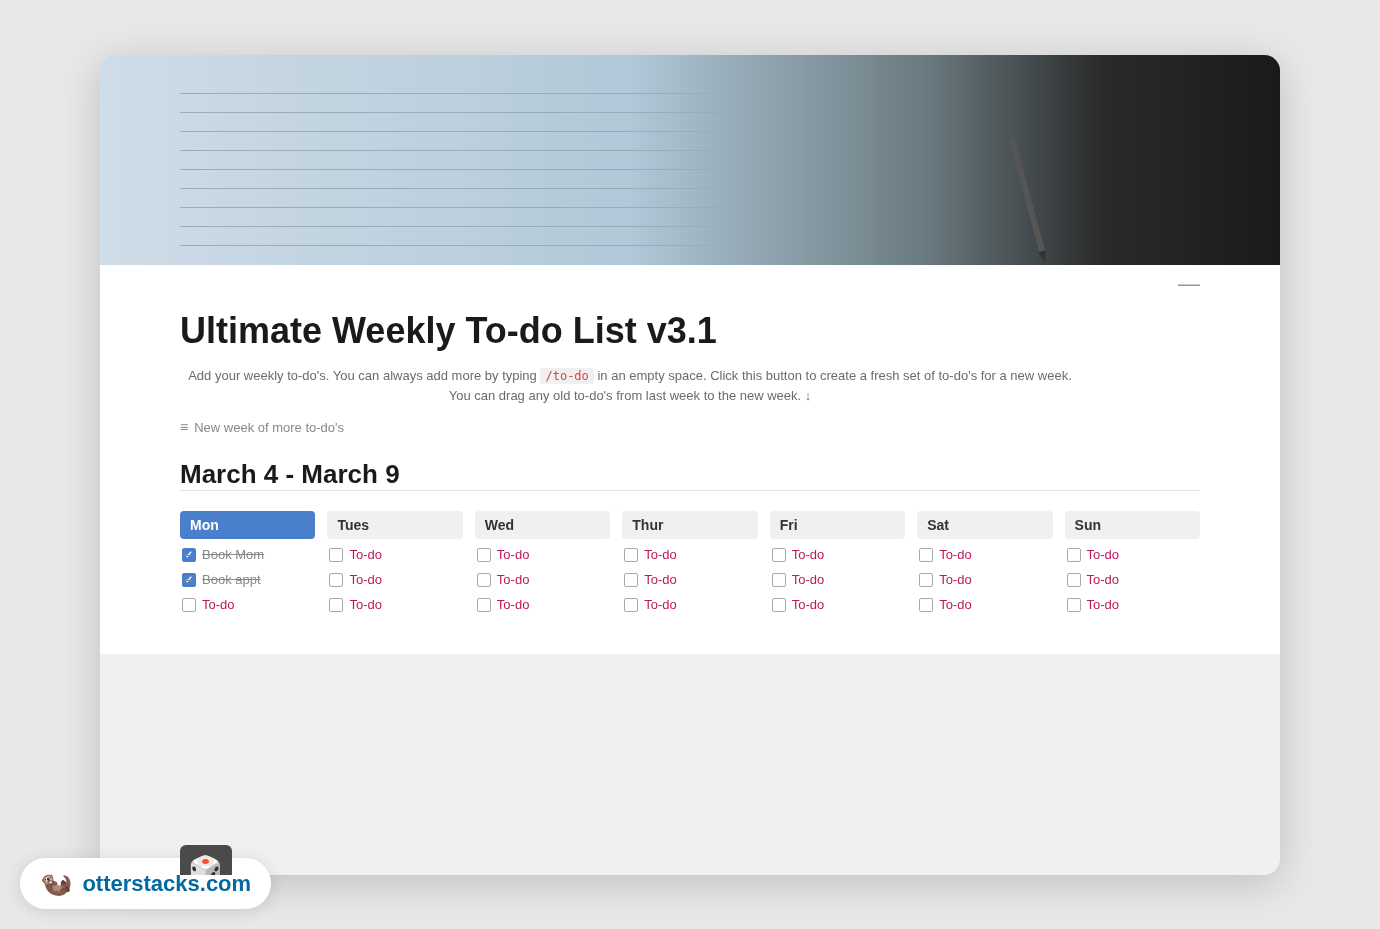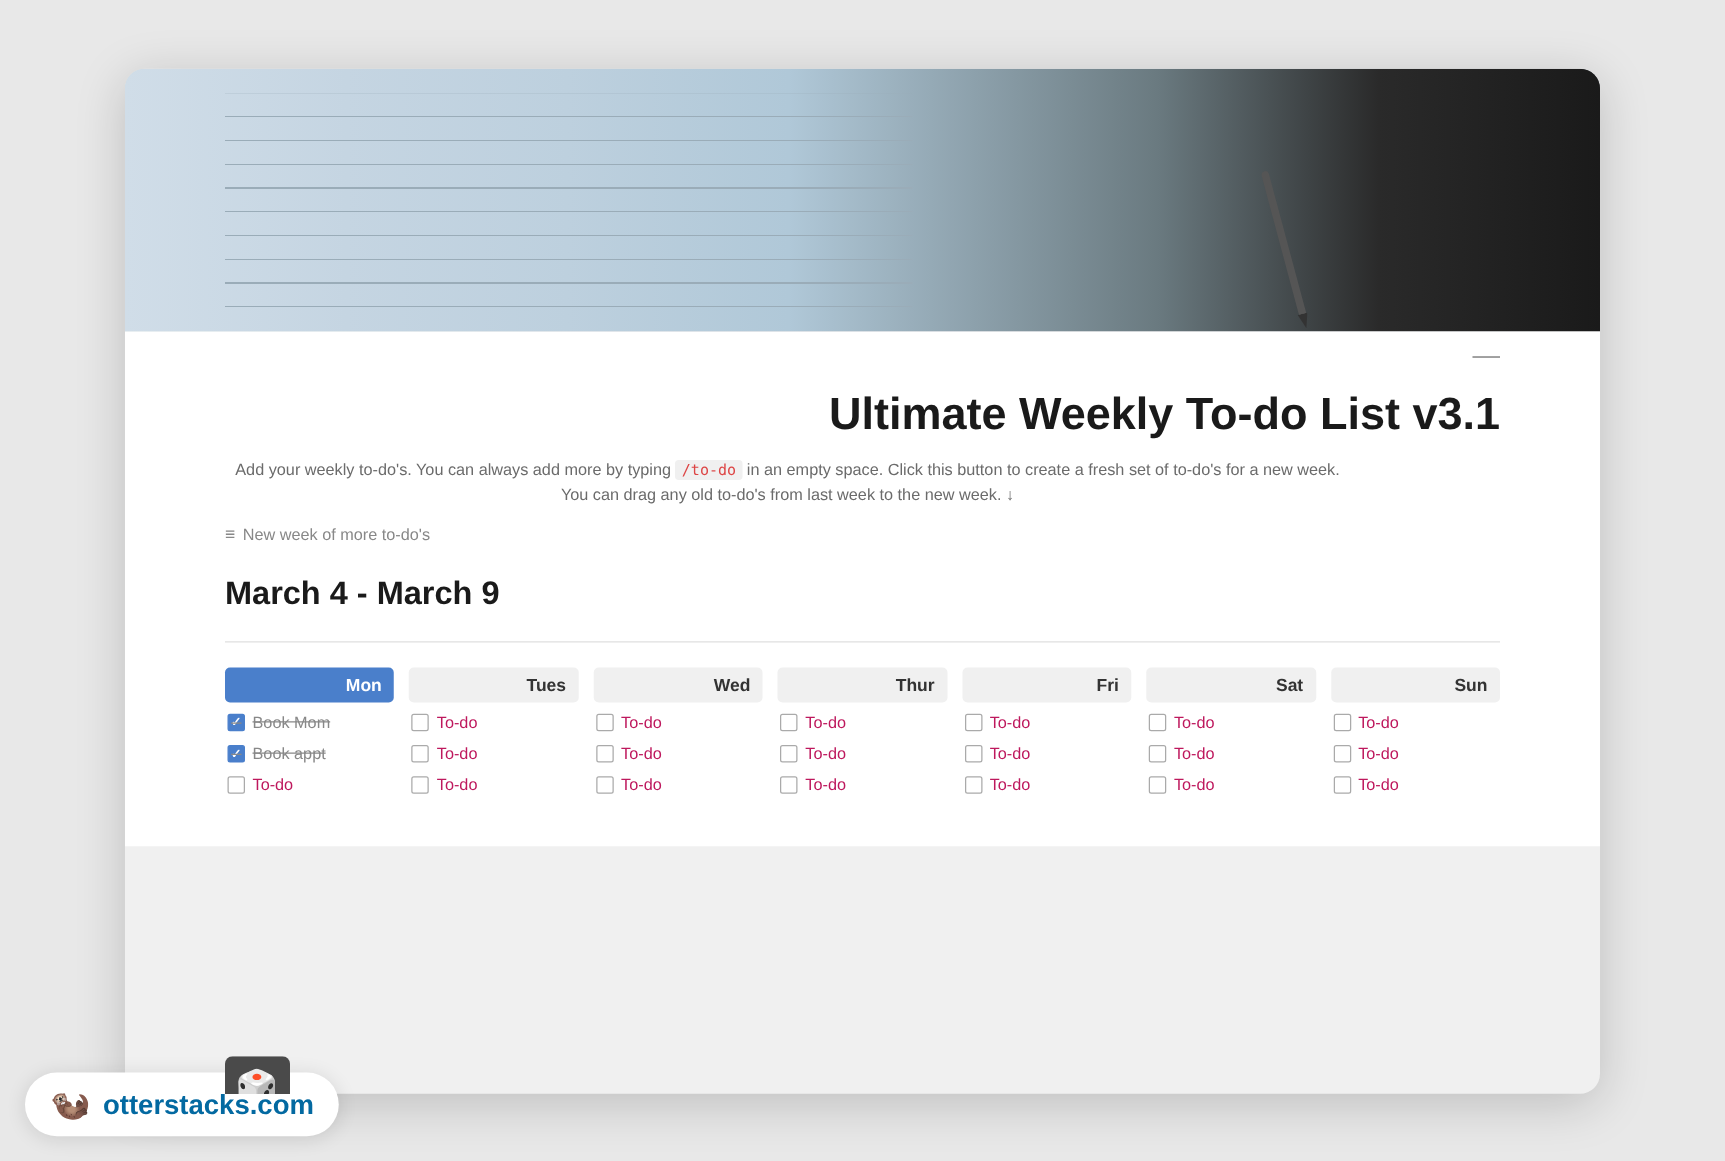--- a/index.html
+++ b/index.html
@@ -106,21 +106,20 @@
       padding: 44px 80px 40px 80px;
       background: #fff;
     }
 
     .page-title {
       font-size: 36px;
       font-weight: 700;
       color: #1a1a1a;
       margin-bottom: 14px;
       line-height: 1.2;
-      text-align: right;
     }
 
     .description {
       font-size: 13px;
       color: #6b6b6b;
       line-height: 1.6;
       max-width: 900px;
       margin-bottom: 12px;
       text-align: center;
     }
@@ -156,21 +155,21 @@
       font-size: 22px;
       color: #999;
       cursor: pointer;
       line-height: 1;
     }
 
     .week-header {
       font-size: 26px;
       font-weight: 700;
       color: #1a1a1a;
-      margin-bottom: 23px;
+      margin-bottom: 0;
     }
 
     .week-divider {
       border: none;
       border-top: 1px solid #e0e0e0;
       margin-bottom: 20px;
     }
 
     .days-grid {
       display: grid;
@@ -184,21 +183,20 @@
       gap: 6px;
     }
 
     .day-header {
       background: #f0f0f0;
       border-radius: 4px;
       padding: 6px 10px;
       font-size: 14px;
       font-weight: 600;
       color: #333;
-      text-align: right;
     }
 
     .day-header.active {
       background: #4a7fcb;
       color: #fff;
     }
 
     .todo-item {
       display: flex;
       align-items: center;

